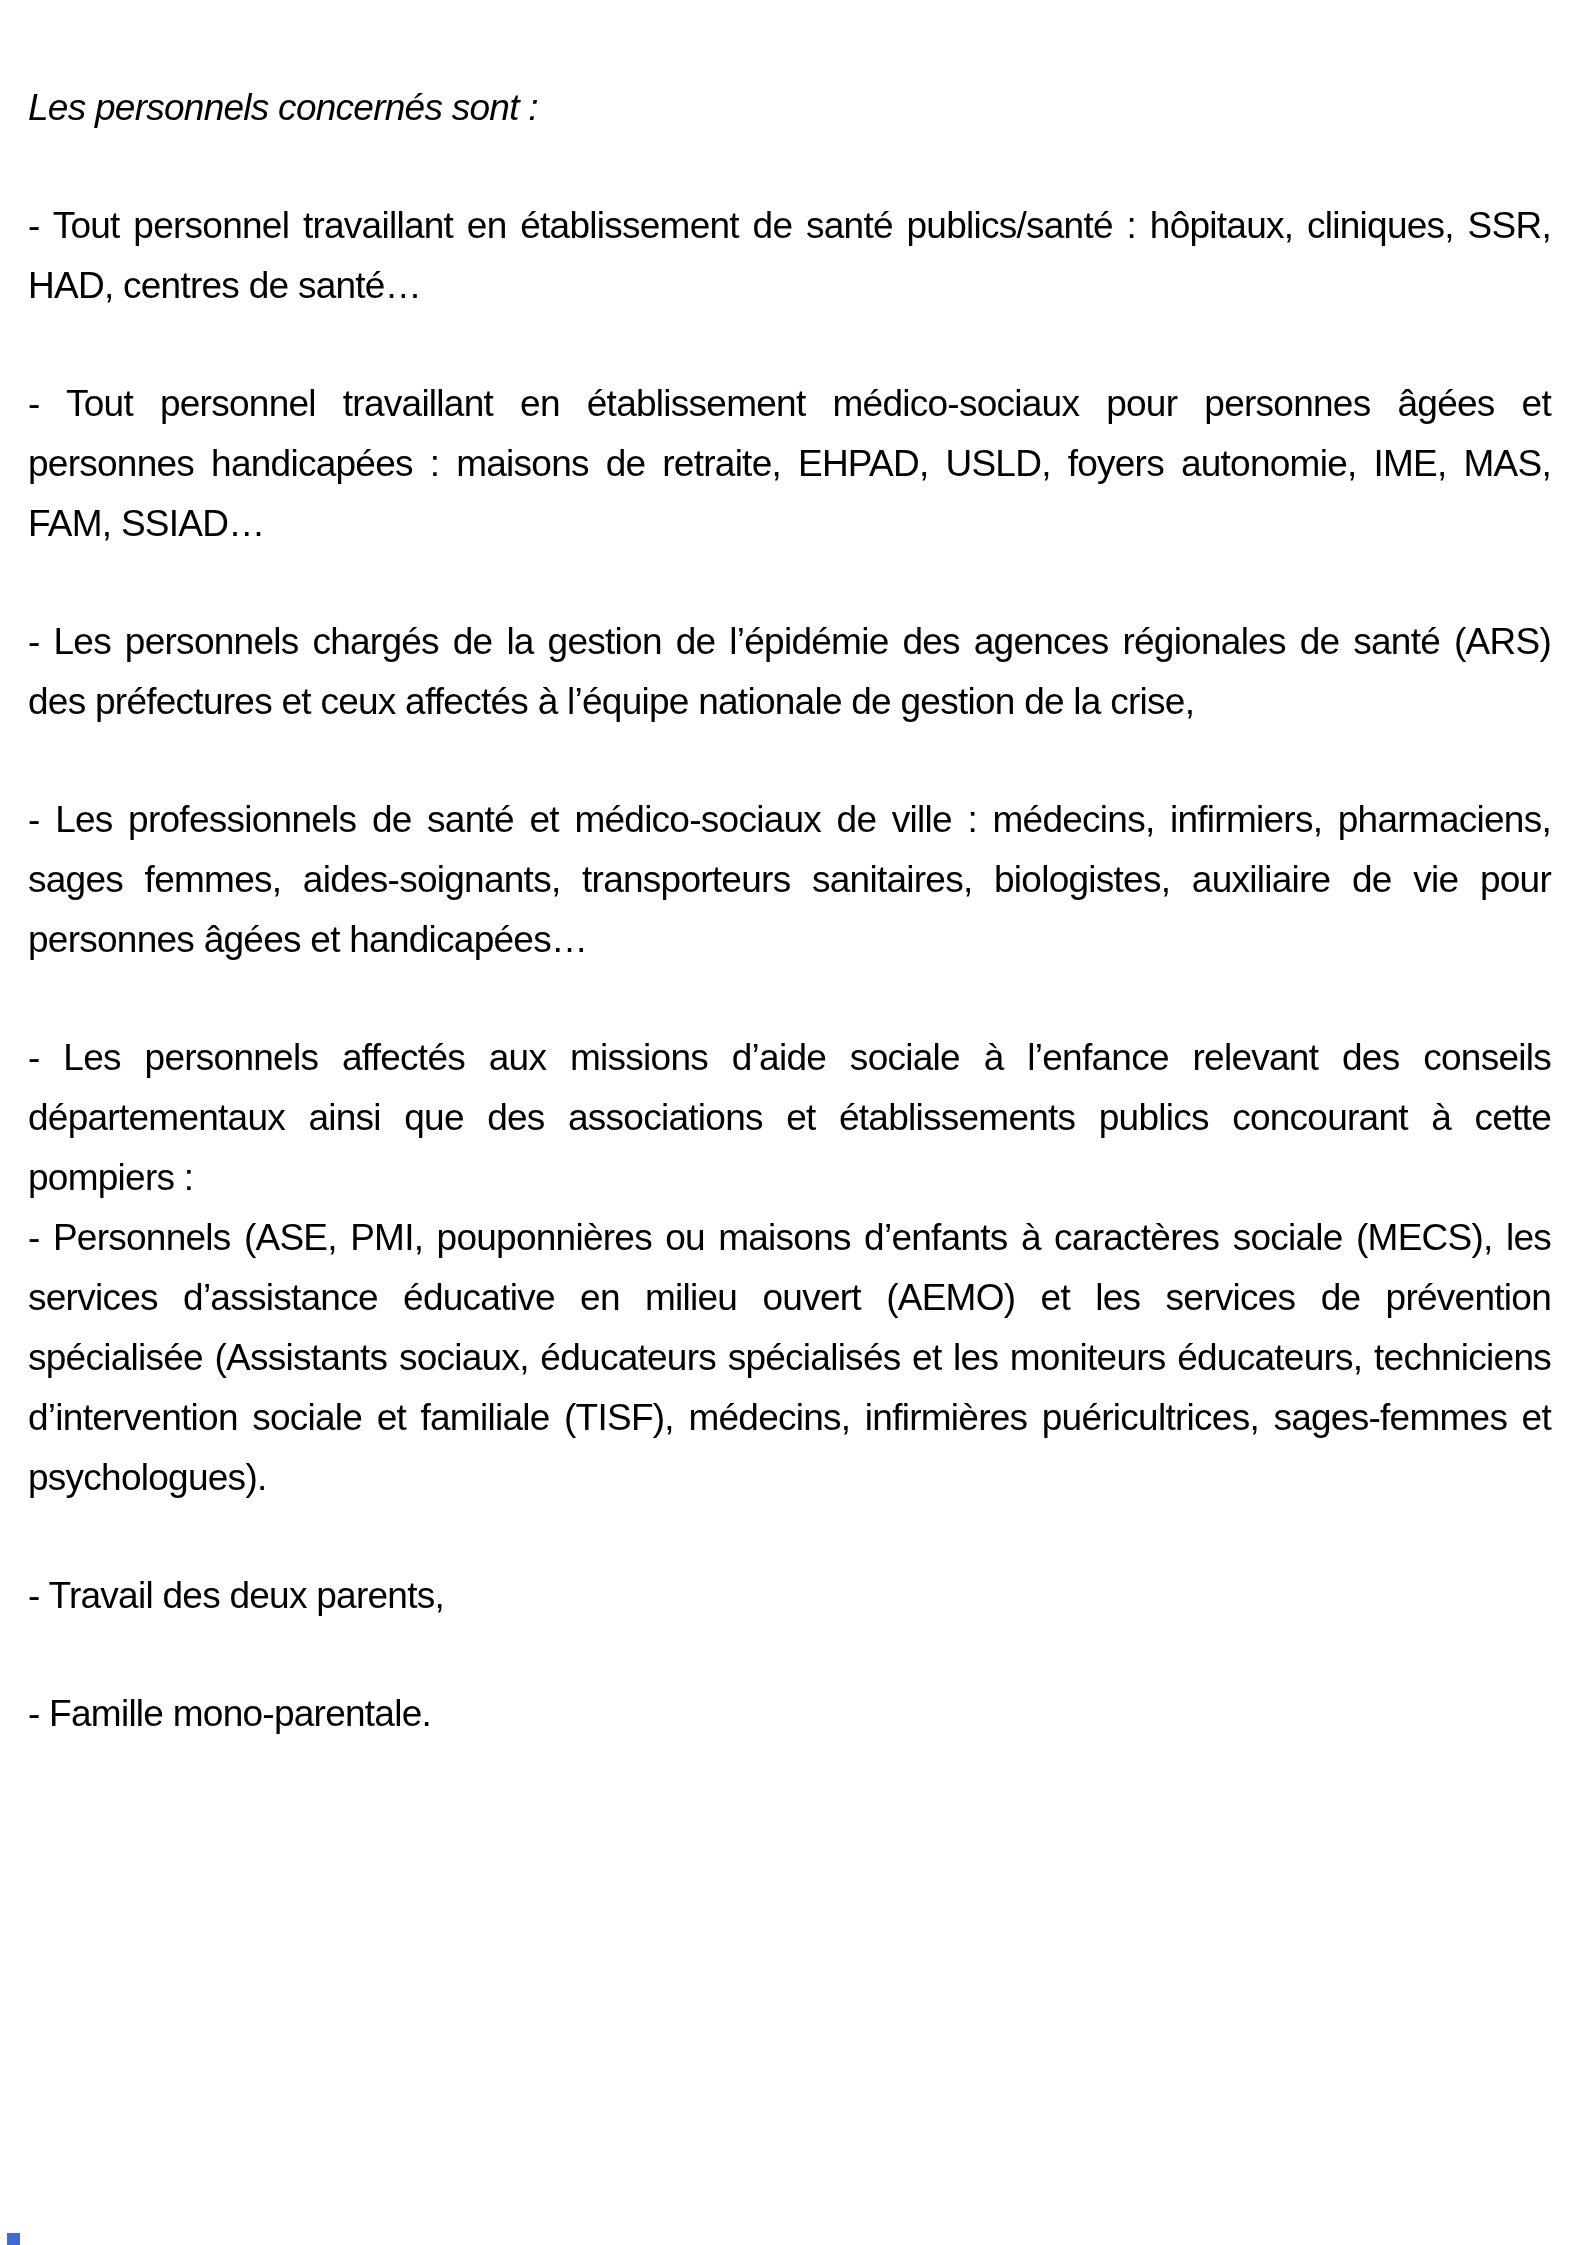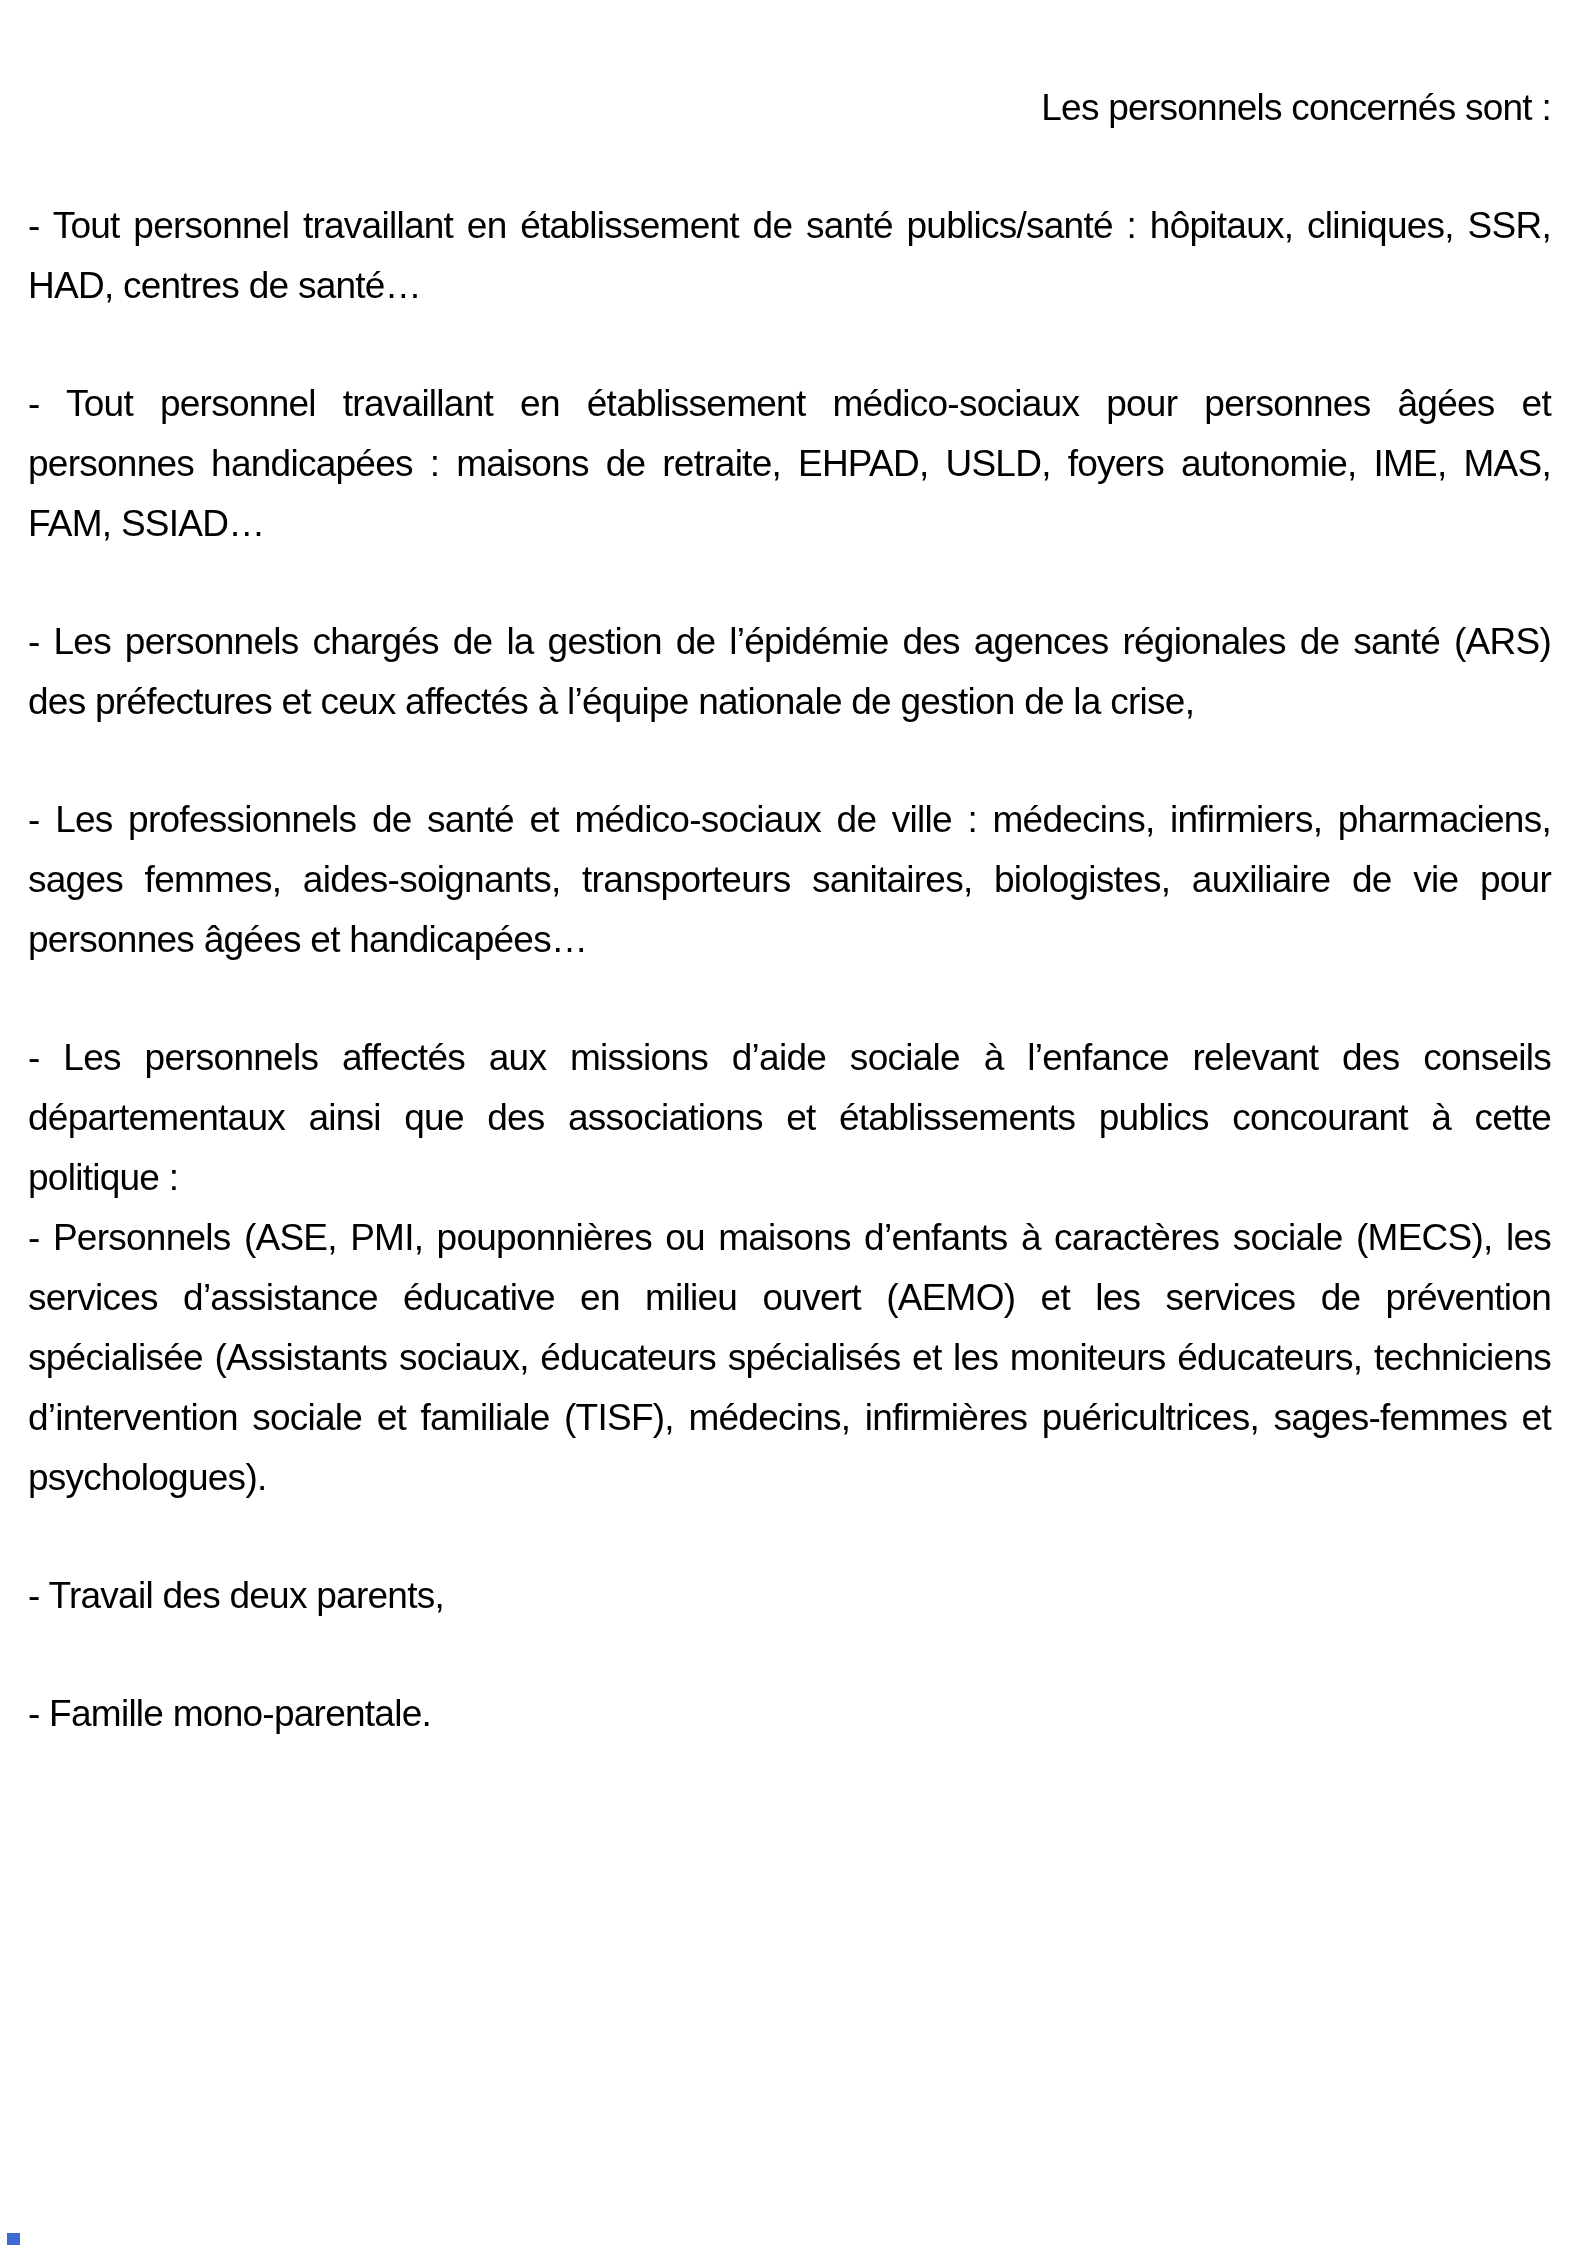--- a/index.html
+++ b/index.html
@@ -27,21 +27,22 @@
   .para {
     margin: 0;
     font-size: 37px;
     line-height: 60px;
     letter-spacing: -0.02em;
     color: #000000;
     text-align: justify;
     text-justify: inter-word;
   }
   .intro {
-    text-align: right;
+    text-align: left;
+    font-style: italic;
   }
   .corner-mark {
     position: absolute;
     left: 7px;
     bottom: 0;
     width: 13px;
     height: 12px;
     background: #3e6ad2;
   }
 </style>
@@ -65,21 +66,21 @@
   <div class="block">
     <p class="para">- Les personnels chargés de la gestion de l’épidémie des agences régionales de santé (ARS) des préfectures et ceux affectés à l’équipe nationale de gestion de la crise,</p>
   </div>
 
   <div class="block">
     <p class="para">- Les professionnels de santé et médico-sociaux de ville : médecins, infirmiers, pharmaciens, sages femmes, aides-soignants, transporteurs sanitaires, biologistes, auxiliaire de vie pour personnes âgées et handicapées…</p>
   </div>
 
 
   <div class="block">
-    <p class="para">- Les personnels affectés aux missions d’aide sociale à l’enfance relevant des conseils départementaux ainsi que des associations et établissements publics concourant à cette politique :</p>
+    <p class="para">- Les personnels affectés aux missions d’aide sociale à l’enfance relevant des conseils départementaux ainsi que des associations et établissements publics concourant à cette pompiers :</p>
     <p class="para">- Personnels (ASE, PMI, pouponnières ou maisons d’enfants à caractères sociale (MECS), les services d’assistance éducative en milieu ouvert (AEMO) et les services de prévention spécialisée (Assistants sociaux, éducateurs spécialisés et les moniteurs éducateurs, techniciens d’intervention sociale et familiale (TISF), médecins, infirmières puéricultrices, sages-femmes et psychologues).</p>
   </div>
 
   <div class="block">
     <p class="para">- Travail des deux parents,</p>
   </div>
 
   <div class="block">
     <p class="para">- Famille mono-parentale.</p>
   </div>

